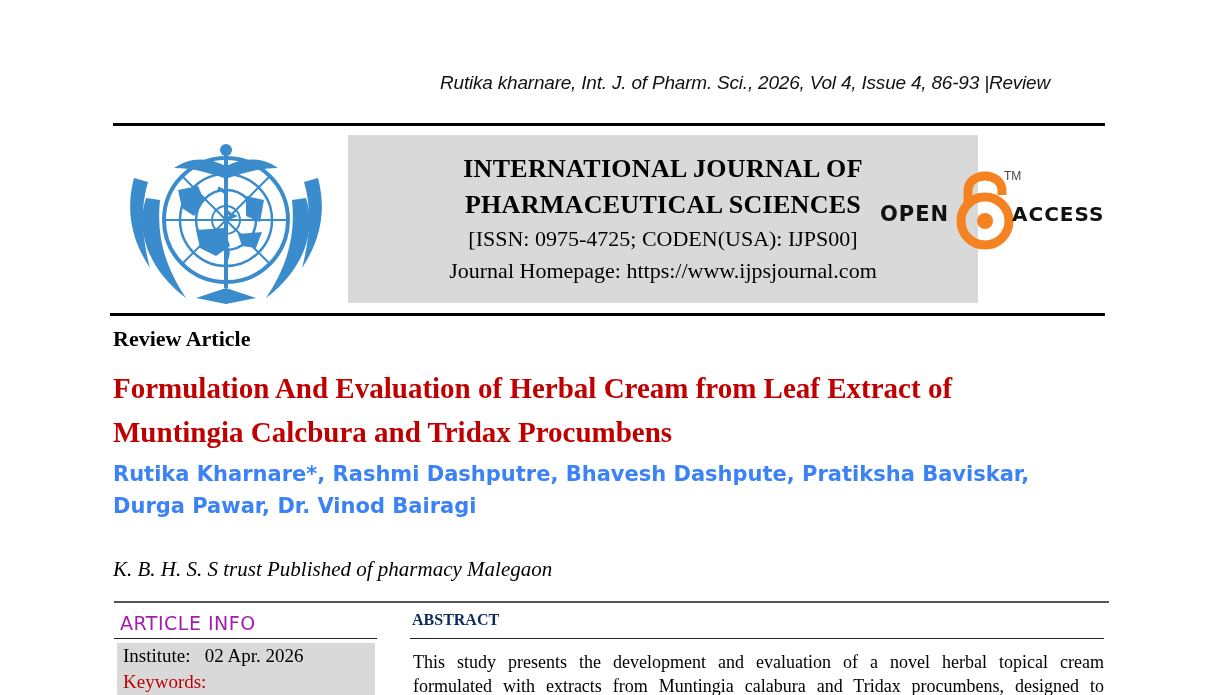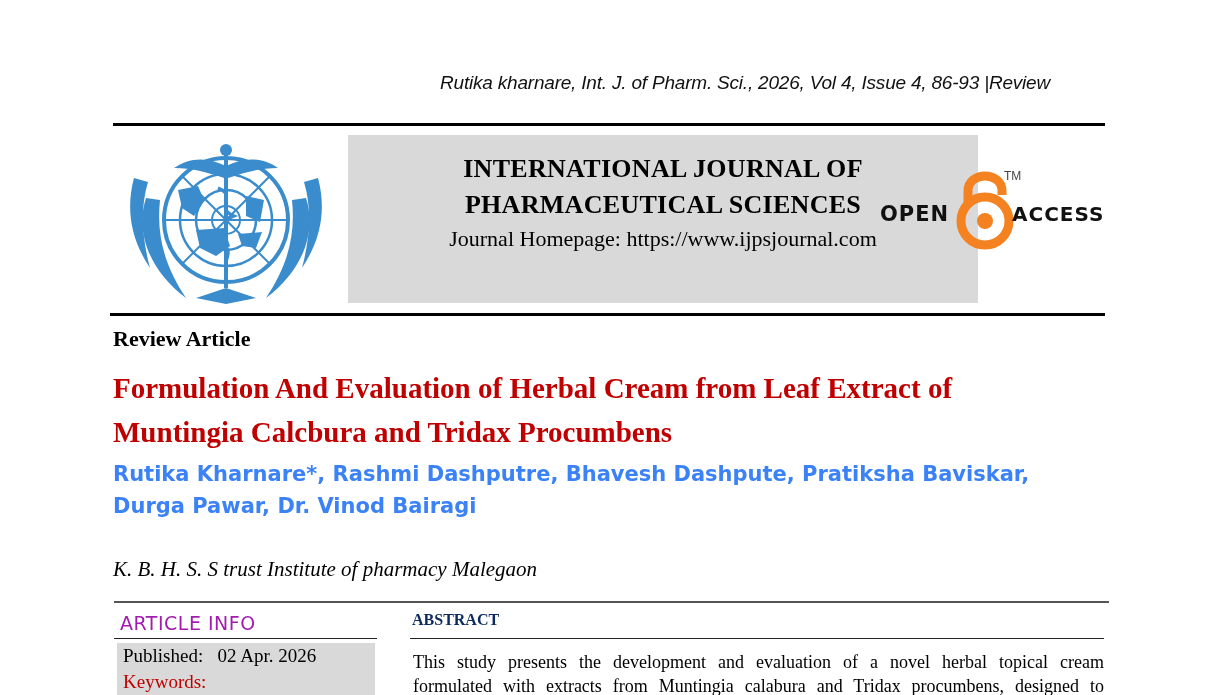--- a/index.html
+++ b/index.html
@@ -64,20 +64,21 @@
       <path d="M192 40 C200 70 196 100 176 130 C184 100 186 70 178 44 Z"></path>
       <path d="M70 160 L100 150 L130 160 L100 166 Z"></path>
     </g>
     <path d="M92 50 C112 58 88 70 108 78 C88 86 112 96 92 104 C112 112 96 122 100 132" fill="none" stroke="#3a8ccc" stroke-width="3"></path>
   </svg>
 </div>
 
 <div class="abs banner">
   <div class="t1">INTERNATIONAL JOURNAL OF</div>
   <div class="t1" style="margin-top:0">PHARMACEUTICAL SCIENCES</div>
+  <div class="t2">[ISSN: 0975-4725; CODEN(USA): IJPS00]</div>
   <div class="t2">Journal Homepage: https://www.ijpsjournal.com</div>
 </div>
 
 <div class="abs oa">
   <span class="open">OPEN</span>
   <svg width="60" height="90" viewBox="0 0 60 90">
     <path d="M12 40 L12 26 C12 6 46 6 46 26 L46 30" fill="none" stroke="#f58220" stroke-width="9" stroke-linecap="butt"></path>
     <circle cx="29" cy="56" r="24" fill="none" stroke="#f58220" stroke-width="9"></circle>
     <circle cx="29" cy="56" r="8" fill="#f58220"></circle>
   </svg>
@@ -92,29 +93,29 @@
 <div class="abs title">
   <div>Formulation And Evaluation of Herbal Cream from Leaf Extract of</div>
   <div>Muntingia Calcbura and Tridax Procumbens</div>
 </div>
 
 <div class="abs authors">
   <div>Rutika Kharnare*, Rashmi Dashputre, Bhavesh Dashpute, Pratiksha Baviskar,</div>
   <div>Durga Pawar, Dr. Vinod Bairagi</div>
 </div>
 
-<div class="abs affil">K. B. H. S. S trust Institute of pharmacy Malegaon</div>
+<div class="abs affil">K. B. H. S. S trust Published of pharmacy Malegaon</div>
 
 <div class="abs divider"></div>
 
 <div class="abs info-head">ARTICLE INFO</div>
 <div class="abs info-rule"></div>
 <div class="abs info-box">
   <span class="pub">
-    <span>Published:</span>&nbsp;&nbsp;
+    <span>Institute:</span>&nbsp;&nbsp;
     <span>02 Apr. 2026</span>
   </span>
   <span class="kw">Keywords:</span>
 </div>
 
 <div class="abs abs-head">ABSTRACT</div>
 <div class="abs abs-rule"></div>
 <div class="abs abs-text">
   <div>This study presents the development and evaluation of a novel herbal topical cream</div>
   <div>formulated with extracts from Muntingia calabura and Tridax procumbens, designed to</div>

